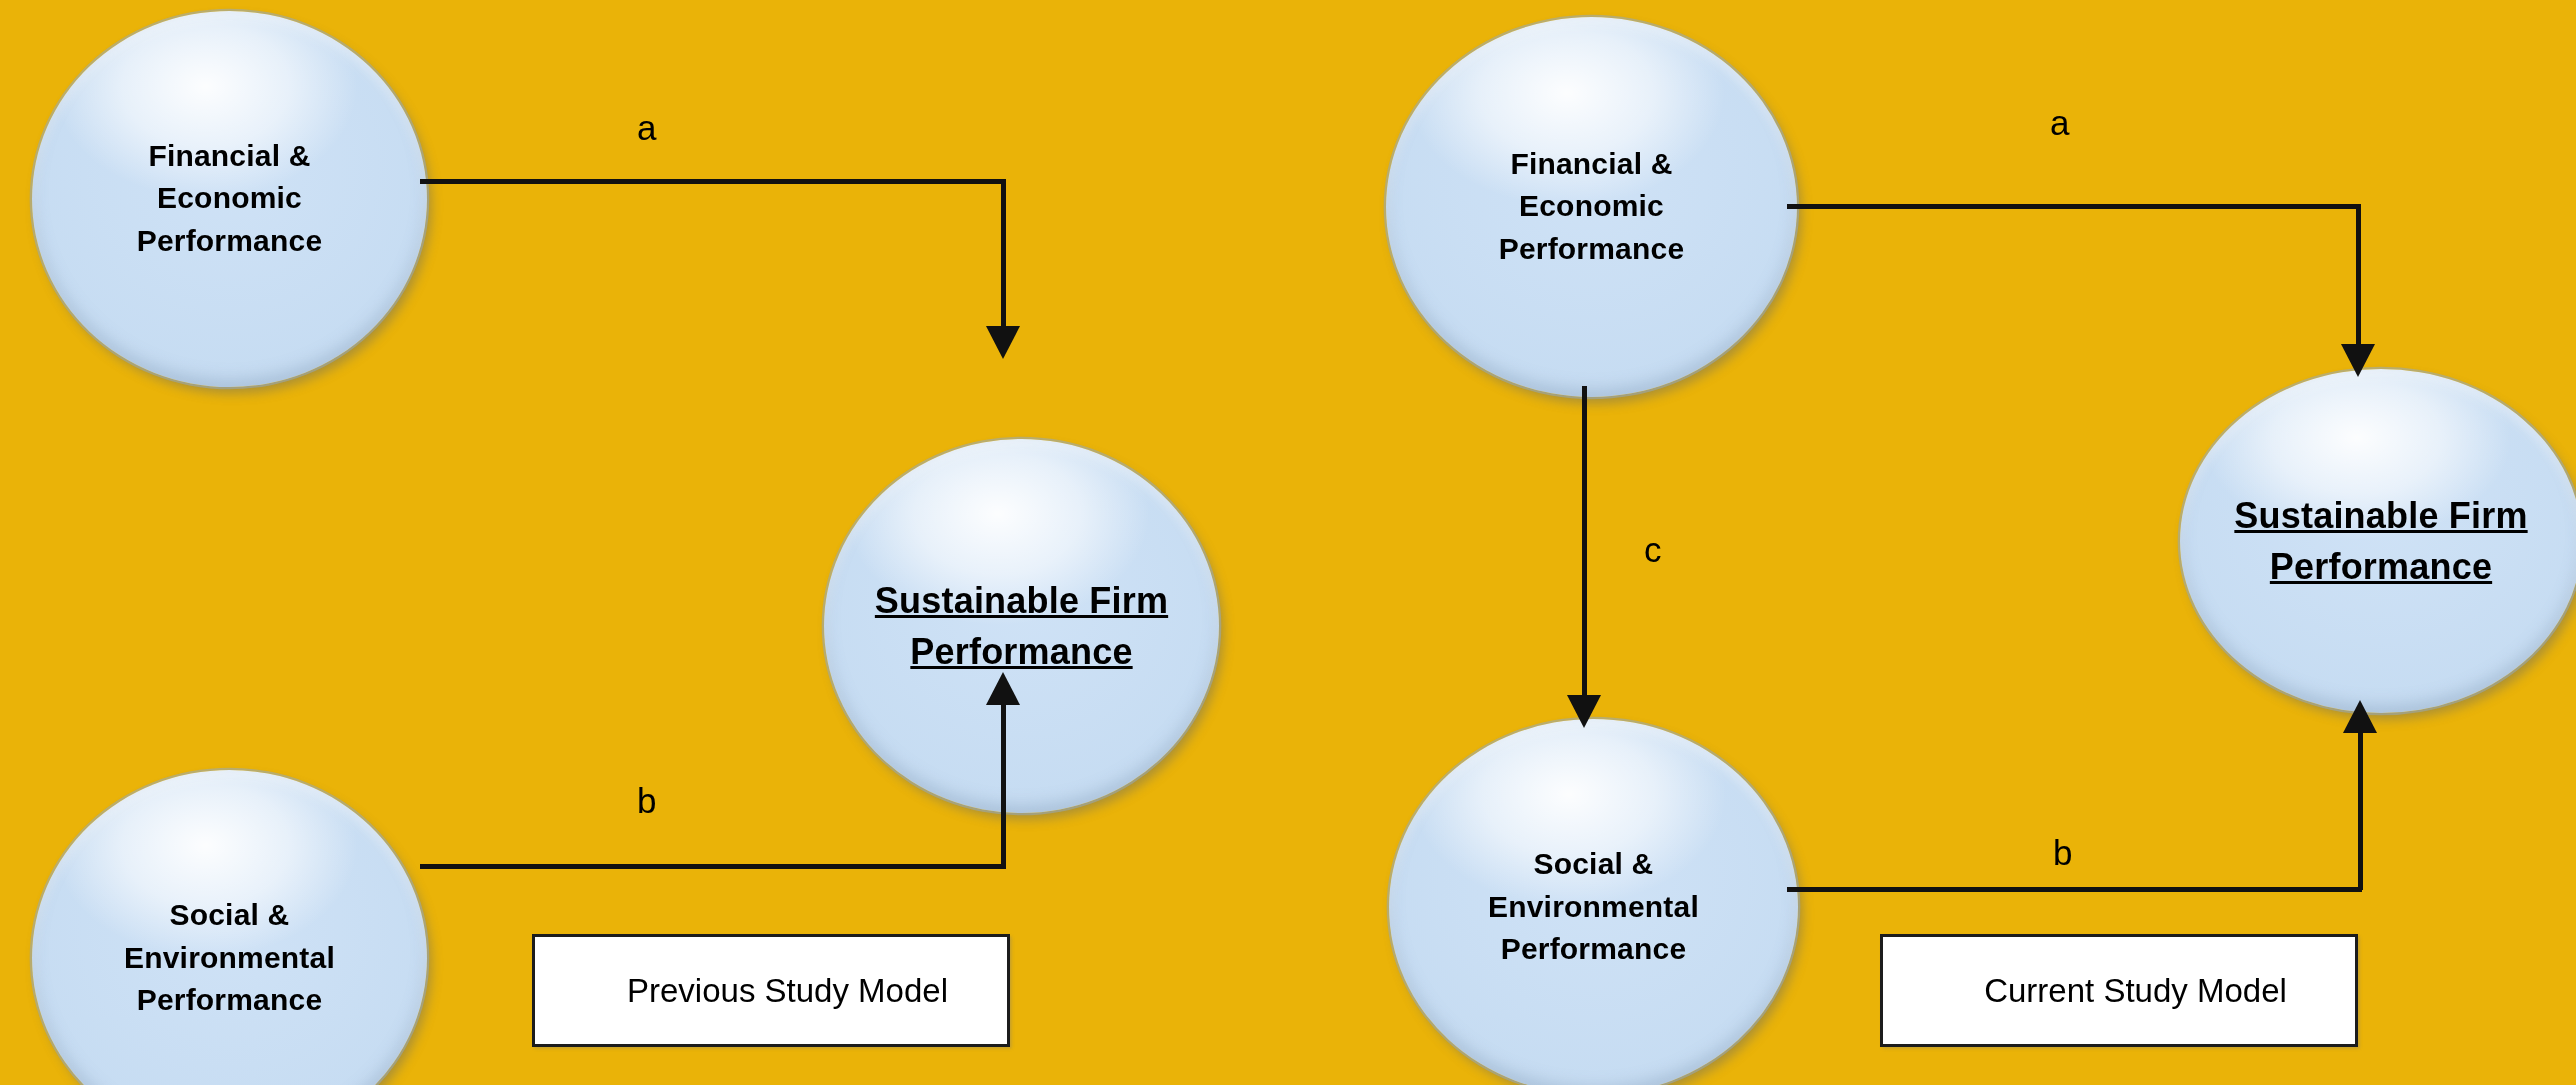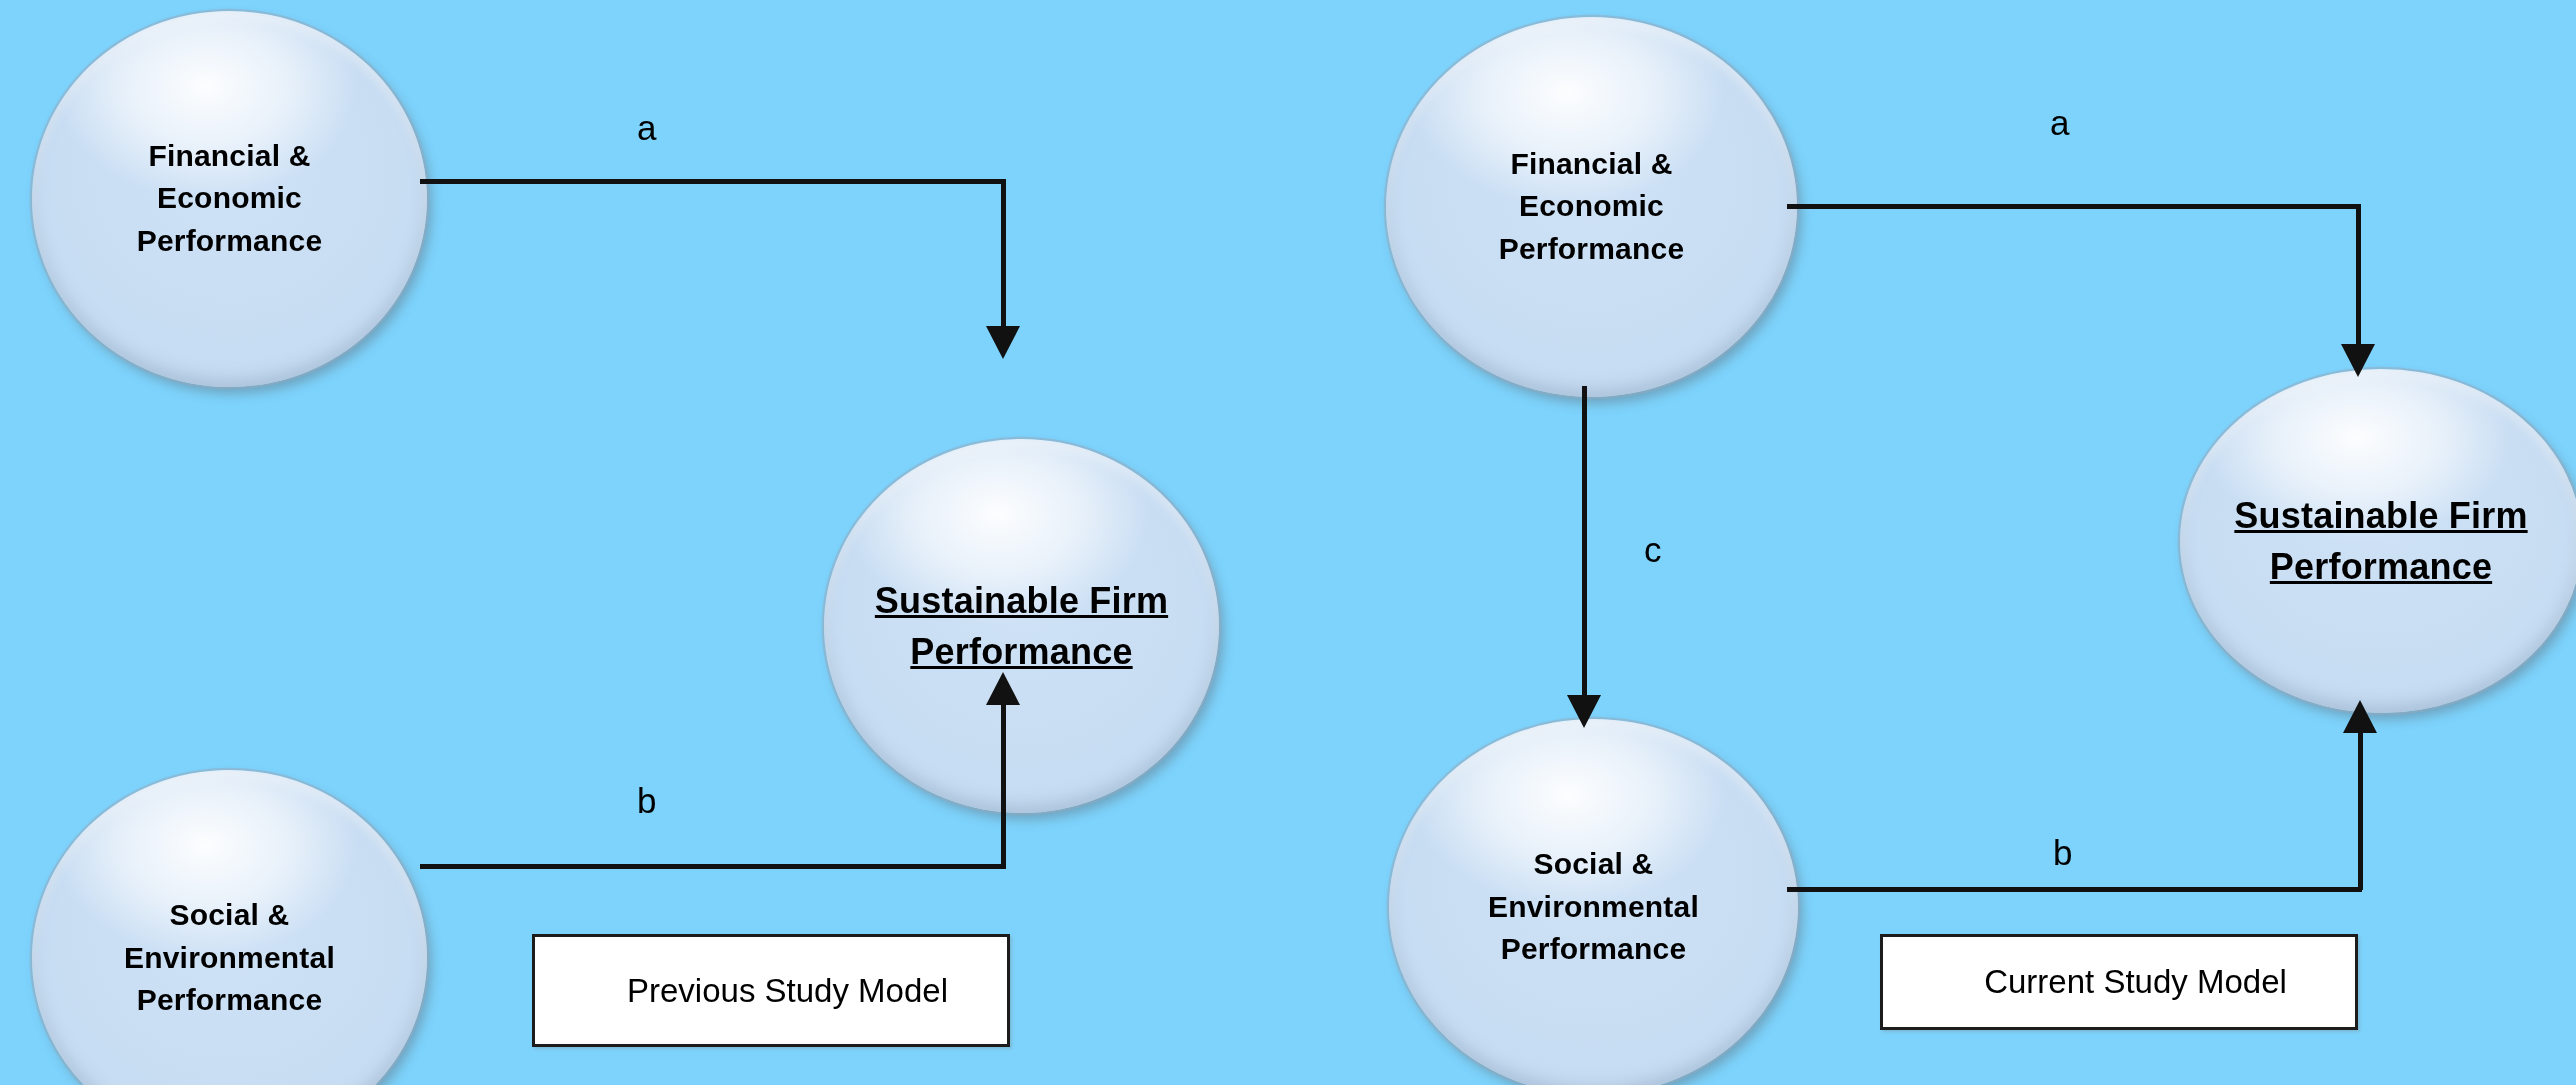--- a/index.html
+++ b/index.html
@@ -8,21 +8,21 @@
     padding: 0;
     background: #ffffff;
   }
   body {
     font-family: "Liberation Sans", sans-serif;
   }
   #canvas {
     position: relative;
     width: 2576px;
     height: 1085px;
-    background: #7dd3fc;
+    background: #eab308;
     overflow: hidden;
   }
   
   .node {
     position: absolute;
     border-radius: 50%;
     background:
       radial-gradient(ellipse 62% 48% at 44% 20%,
           rgba(255,255,255,0.95) 0%,
           rgba(255,255,255,0.55) 34%,
@@ -189,18 +189,18 @@
 
   <div class="hline" style="left:1787px; top:887px; width:575px;"></div>
   <div class="vline" style="left:2358px; top:732px; height:158px;"></div>
   <div class="arrow-up" style="left:2343px; top:700px;"></div>
   <div class="path-label" style="left:2053px; top:835px;">b</div>
 
   <div class="vline" style="left:1582px; top:386px; height:313px;"></div>
   <div class="arrow-down" style="left:1567px; top:695px;"></div>
   <div class="path-label" style="left:1644px; top:532px;">c</div>
 
-  <div class="caption-box" style="left:1880px; top:934px; width:478px; height:96px;">
+  <div class="caption-box" style="left:1880px; top:934px; width:478px; height:113px;">
     <span class="caption-text">Current Study Model</span>
   </div>
 
 </div>
 
 
 </body></html>

